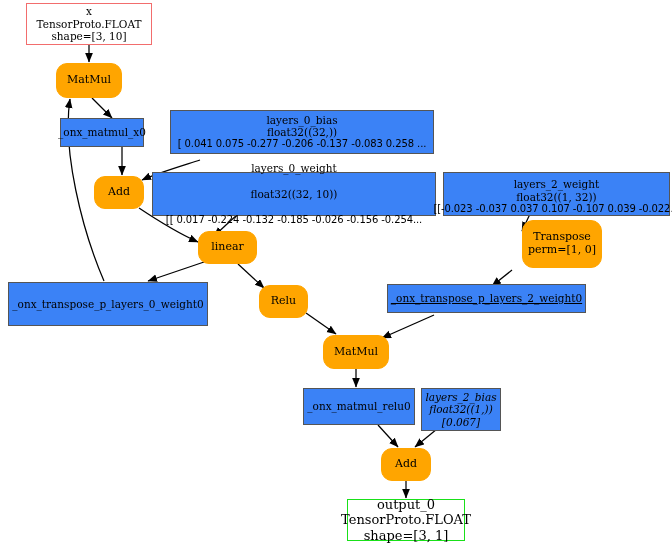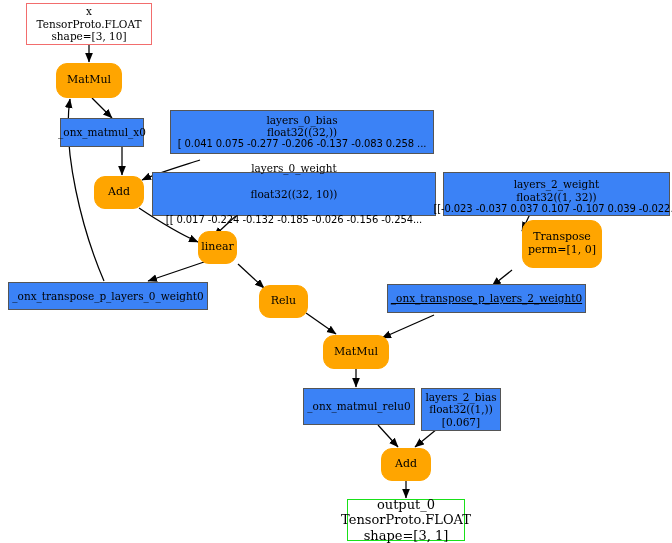--- a/index.html
+++ b/index.html
@@ -146,45 +146,45 @@
     <span class="ln nm">layers_2_weight</span>
     <span class="ln nm">float32((1, 32))</span>
     <span class="ln vals">[[-0.023 -0.037  0.037  0.107 -0.107  0.039 -0.022...</span>
   </div>
 
   <div class="node op" style="left:478px; top:220px; width:80px; height:48px;margin-left:44px;">
     <span class="ln">Transpose</span>
     <span class="ln">perm=[1, 0]</span>
   </div>
 
-  <div class="node op" style="left:198px; top:231px; width:39px; height:33px;">
+  <div class="node op" style="left:198px; top:231px; width:59px; height:33px;">
     <span class="ln">linear</span>
   </div>
 
-  <div class="node tensorbox" style="left:8px; top:282px; width:200px; height:28px;">
+  <div class="node tensorbox" style="left:8px; top:282px; width:200px; height:44px;">
     <span class="ln nm">_onx_transpose_p_layers_0_weight0</span>
   </div>
 
   <div class="node op" style="left:259px; top:285px; width:49px; height:33px;">
     <span class="ln">Relu</span>
   </div>
 
   <div class="node tensorbox" style="left:387px; top:284px; width:199px; height:29px;text-decoration:underline;">
     <span class="ln nm">_onx_transpose_p_layers_2_weight0</span>
   </div>
 
   <div class="node op" style="left:323px; top:335px; width:66px; height:34px;">
     <span class="ln">MatMul</span>
   </div>
 
   <div class="node tensorbox" style="left:303px; top:388px; width:112px; height:37px;">
     <span class="ln nm">_onx_matmul_relu0</span>
   </div>
 
-  <div class="node tensorbox" style="left:421px; top:388px; width:80px; height:43px;">
+  <div class="node tensorbox" style="left:421px; top:388px; width:80px; height:43px;font-style:italic;">
     <span class="ln nm">layers_2_bias</span>
     <span class="ln nm">float32((1,))</span>
     <span class="ln nm">[0.067]</span>
   </div>
 
   <div class="node op" style="left:381px; top:448px; width:50px; height:33px;">
     <span class="ln">Add</span>
   </div>
 
   <div class="node io-out" style="left:347px; top:499px; width:118px; height:42px;">

